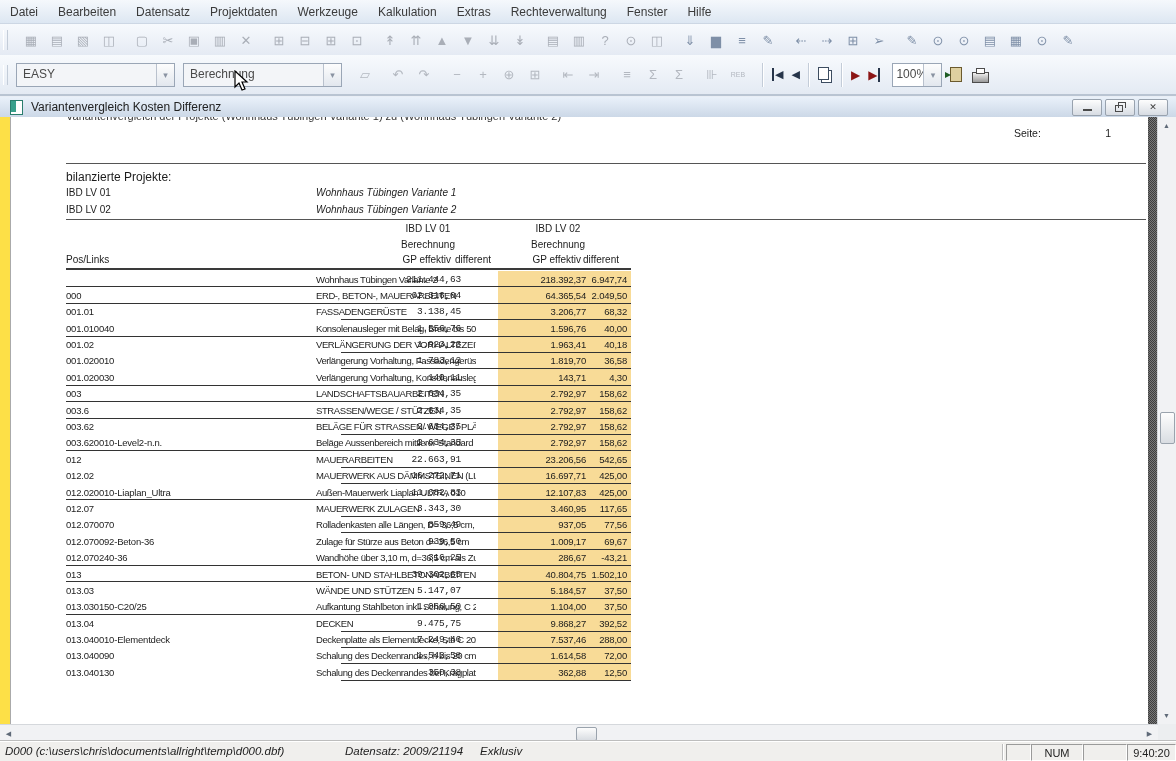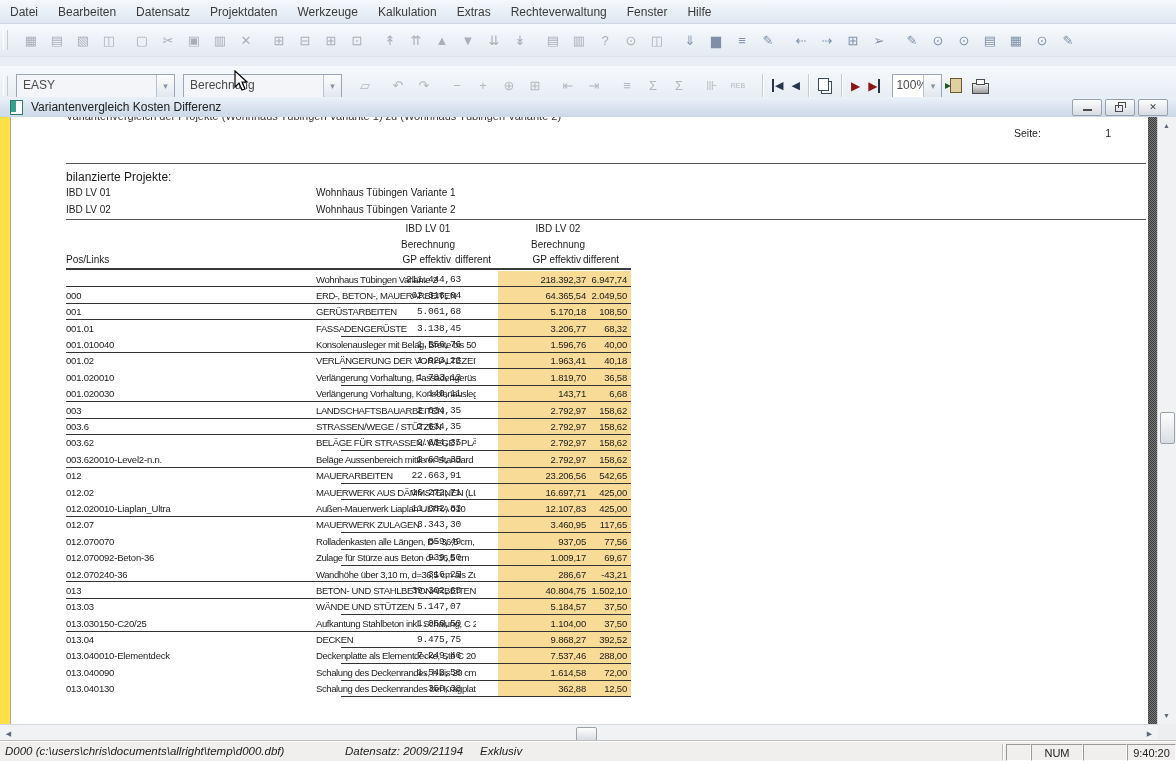--- a/index.html
+++ b/index.html
@@ -7,21 +7,21 @@
        font-family:"Liberation Sans",sans-serif;-webkit-font-smoothing:antialiased;}
   
   .menubar{position:absolute;left:0;top:0;width:100%;height:23px;
      background:linear-gradient(#f5f8fc,#dde7f2);border-bottom:1px solid #cdd7e4;
      display:flex;align-items:center;font-size:12px;color:#3b3b3b;}
   .menu-item{padding:0 10px;height:100%;display:flex;align-items:center;cursor:default;}
   
   .toolbar{position:absolute;left:0;display:flex;align-items:center;
      background:linear-gradient(#f7fafd,#e4eaf3);}
   .tb1{top:24px;width:100%;height:32px;border-bottom:1px solid #dde3ec;}
-  .tb2{top:66px;width:100%;height:39px;border-bottom:2px solid #b9c4d2;}
+  .tb2{top:55px;width:100%;height:39px;border-bottom:2px solid #b9c4d2;}
   .grip{width:3px;height:20px;margin-left:3px;border-left:1px solid #fff;border-right:1px solid #c3ccd8;}
   .tb-group{display:flex;gap:6px;margin-left:13px;}
   .tb-icon{width:20px;height:20px;display:flex;align-items:center;justify-content:center;
      font-size:13px;color:#a9aeb7;cursor:default;}
   .tb-icon.colored{color:#7e8fa7;}
   .tb2 .tb-icon{color:#b3b8c0;}
   .reb{font-size:7px;line-height:7px;text-align:center;letter-spacing:0;}
   .combo{display:flex;width:157px;height:22px;margin-left:8px;background:#f3f5f8;
      border:1px solid #9aa6b6;}
   .combo .val{flex:1;padding:3px 6px;font-size:12px;color:#4a4a4a;white-space:nowrap;overflow:hidden;}
@@ -65,21 +65,21 @@
   .page{position:absolute;left:10px;top:0;width:1138px;height:607px;background:#fff;overflow:hidden;
      border-left:1px solid #aaa;color:#1c1c1c;}
   .clip-title{position:absolute;left:55px;top:-7px;font-size:11px;color:#333;white-space:nowrap;}
   .seite-lbl{position:absolute;left:1003px;top:10px;font-size:10.5px;}
   .seite-num{position:absolute;left:1075px;top:10px;width:25px;text-align:right;font-size:10.5px;}
   .rule{position:absolute;left:55px;width:1080px;height:1px;background:#555;}
   .r1{top:46px;} .r2{top:102px;}
   .proj-lbl{position:absolute;left:55px;top:53px;font-size:12px;}
   .proj-row{position:absolute;left:0;font-size:10px;}
   .proj-row .code{position:absolute;left:55px;white-space:nowrap;}
-  .proj-row .name{position:absolute;left:305px;white-space:nowrap;}
+  .proj-row .name{position:absolute;left:305px;white-space:nowrap;font-style:italic;}
   .thead{position:absolute;left:0;top:0;width:100%;font-size:10px;}
   .h-center{position:absolute;width:110px;text-align:center;}
   .h-right{position:absolute;text-align:right;}
   .pos-header{position:absolute;left:55px;top:137px;}
   .head-rule{position:absolute;left:55px;top:151px;width:565px;height:2px;background:#3a3a3a;}
   .rows{position:absolute;left:0;top:154px;width:100%;}
   .row{position:relative;height:16.4px;font-size:9.5px;letter-spacing:-0.2px;}
   .row .orange{position:absolute;left:487px;width:133px;top:0;bottom:0;}
   .row .pos{position:absolute;left:55px;top:2.5px;white-space:nowrap;}
   .row .desc{position:absolute;left:305px;top:2.5px;width:160px;white-space:nowrap;overflow:hidden;letter-spacing:-0.4px;}
@@ -303,28 +303,20 @@
             <span class="diff">6.947,74</span>
           </div>
           <div class="row rule-full">
             <div class="orange" style="background: rgb(248, 219, 151);"></div>
             <span class="pos">000</span>
             <span class="desc">ERD-, BETON-, MAUERARBEITEN</span>
             <span class="v1">62.316,04</span>
             <span class="v2">64.365,54</span>
             <span class="diff">2.049,50</span>
           </div>
-          <div class="row rule-full">
-            <div class="orange" style="background: rgb(248, 219, 151);"></div>
-            <span class="pos">001</span>
-            <span class="desc">GERÜSTARBEITEN</span>
-            <span class="v1">5.061,68</span>
-            <span class="v2">5.170,18</span>
-            <span class="diff">108,50</span>
-          </div>
           <div class="row rule-nums">
             <div class="orange" style="background: rgb(248, 219, 151);"></div>
             <span class="pos">001.01</span>
             <span class="desc">FASSADENGERÜSTE</span>
             <span class="v1">3.138,45</span>
             <span class="v2">3.206,77</span>
             <span class="diff">68,32</span>
           </div>
           <div class="row rule-full">
             <div class="orange" style="background: rgb(248, 219, 151);"></div>
@@ -349,21 +341,21 @@
             <span class="v1">1.783,12</span>
             <span class="v2">1.819,70</span>
             <span class="diff">36,58</span>
           </div>
           <div class="row rule-full">
             <div class="orange" style="background: rgb(248, 219, 151);"></div>
             <span class="pos">001.020030</span>
             <span class="desc">Verlängerung Vorhaltung, Konsolenausleger</span>
             <span class="v1">140,11</span>
             <span class="v2">143,71</span>
-            <span class="diff">6,68</span>
+            <span class="diff">4,30</span>
           </div>
           <div class="row rule-full">
             <div class="orange" style="background: rgb(248, 219, 151);"></div>
             <span class="pos">003</span>
             <span class="desc">LANDSCHAFTSBAUARBEITEN</span>
             <span class="v1">2.634,35</span>
             <span class="v2">2.792,97</span>
             <span class="diff">158,62</span>
           </div>
           <div class="row rule-full">

